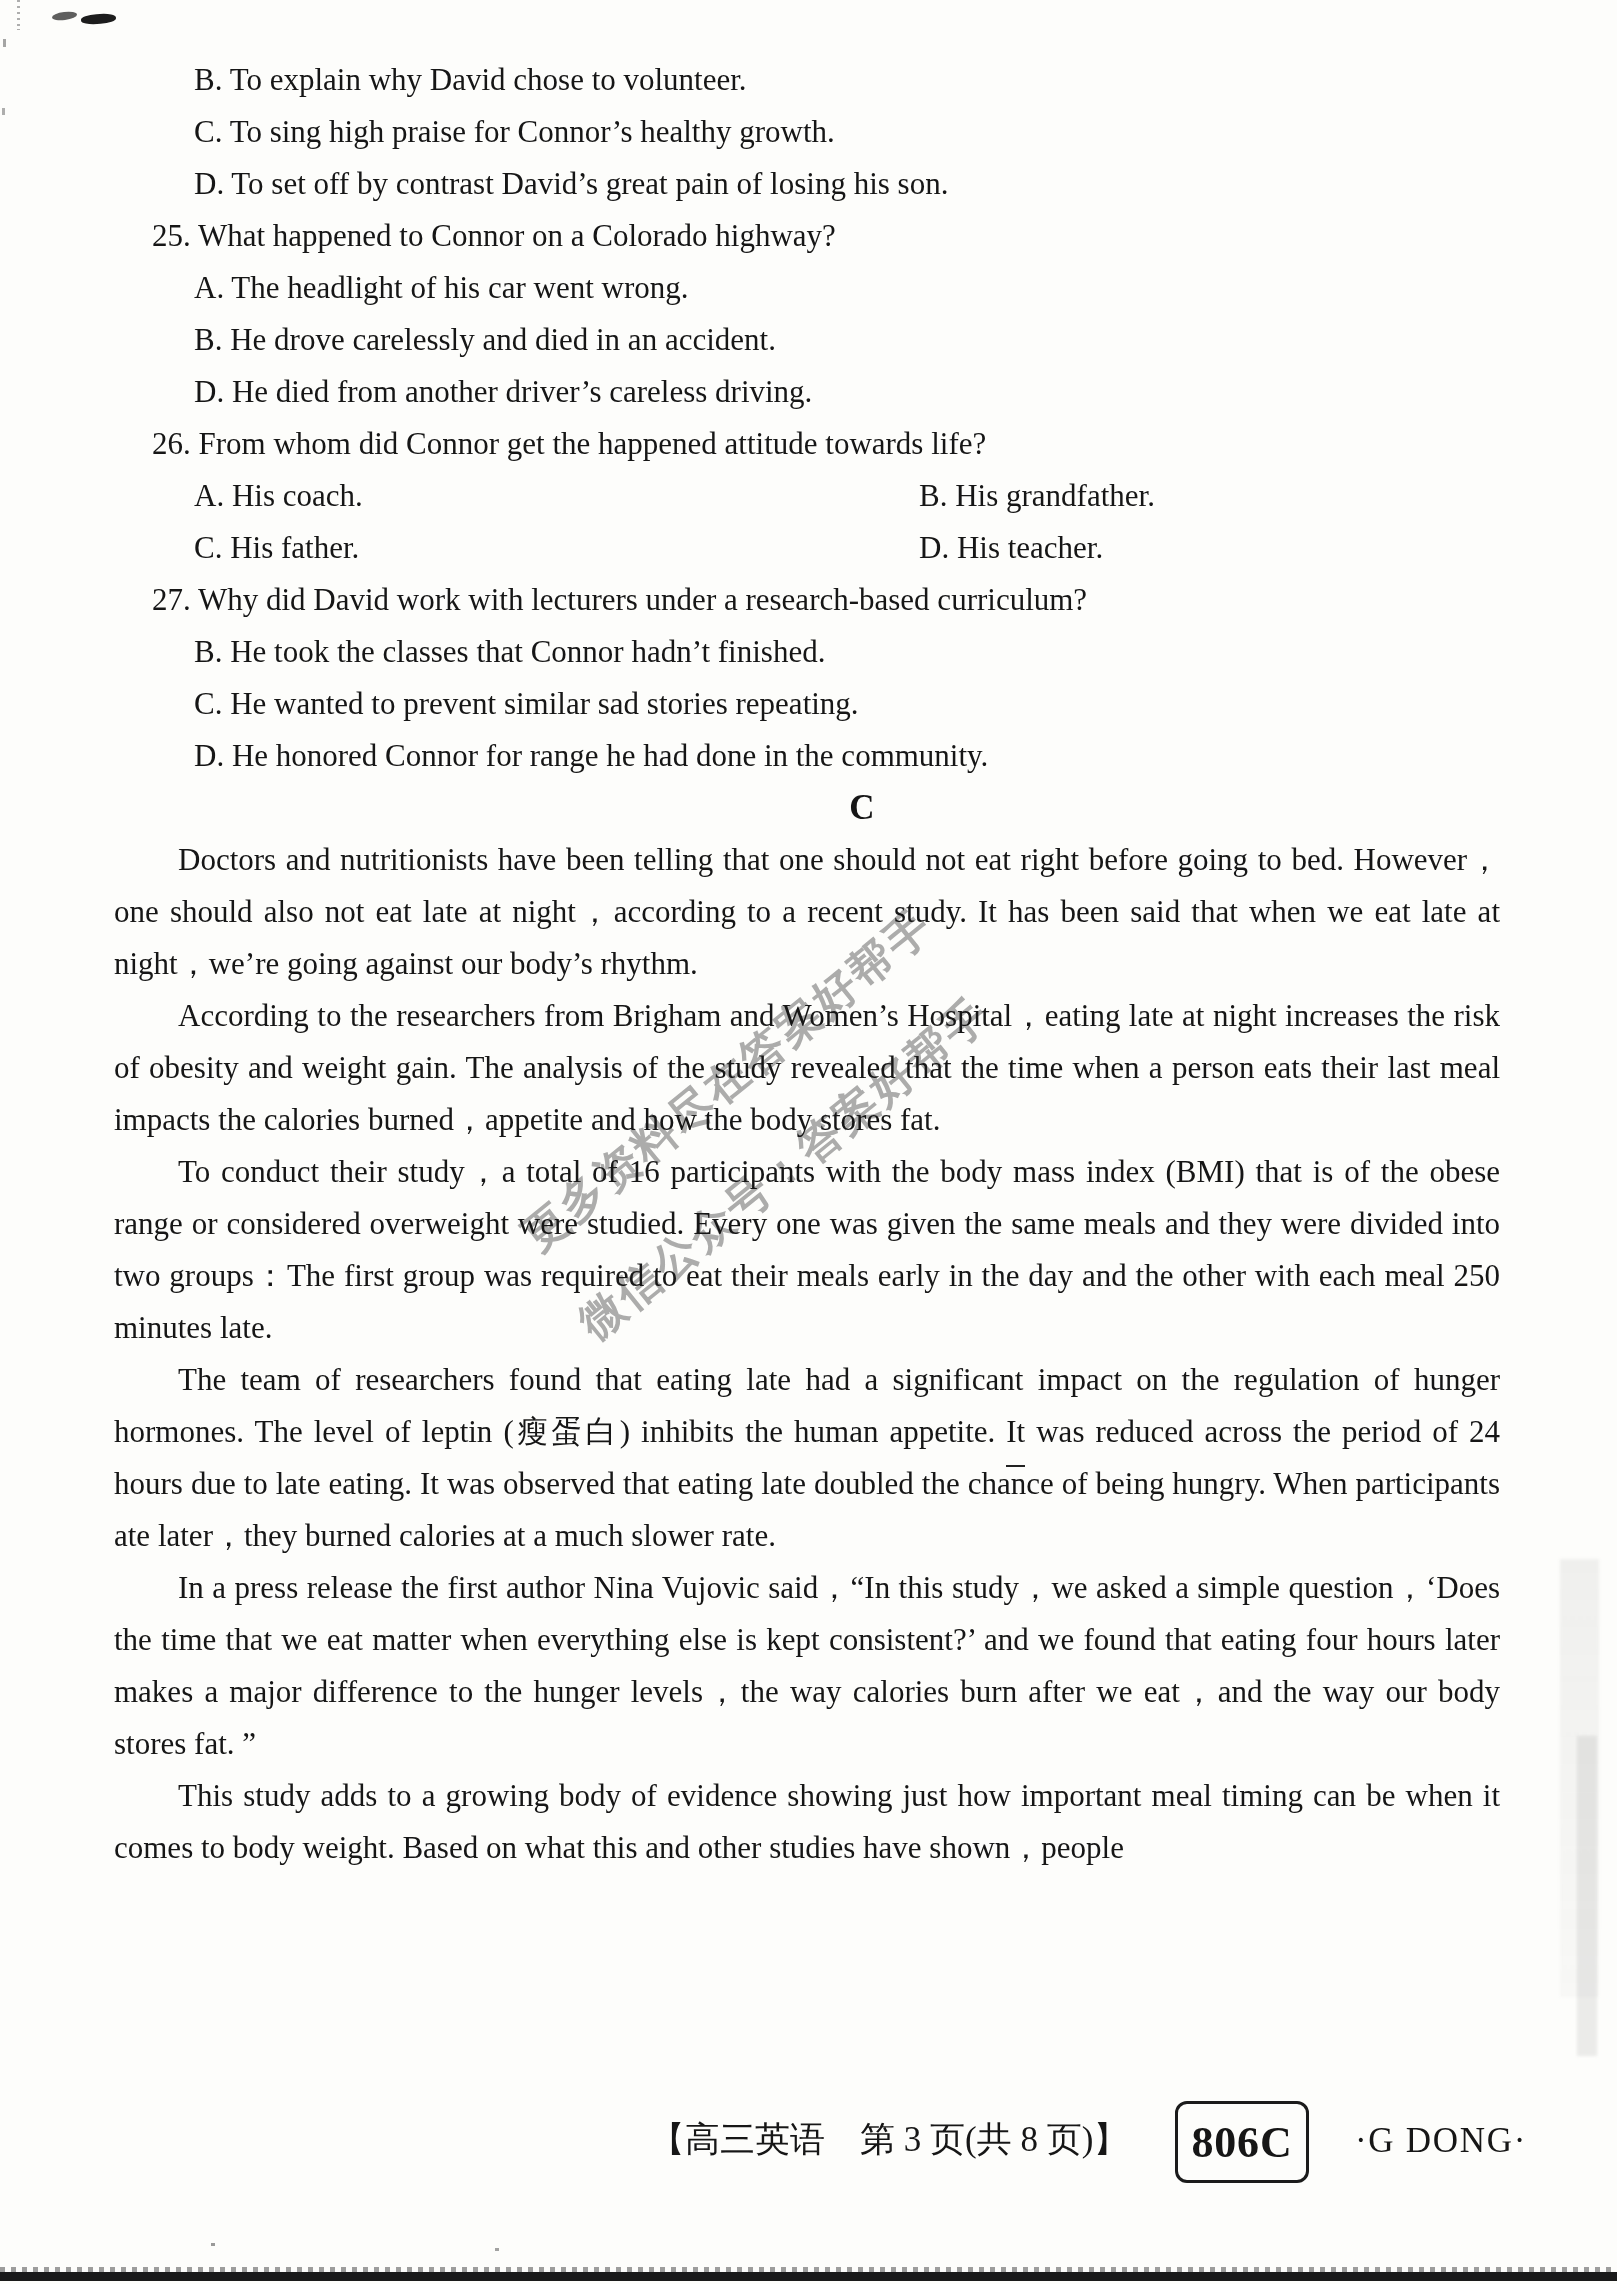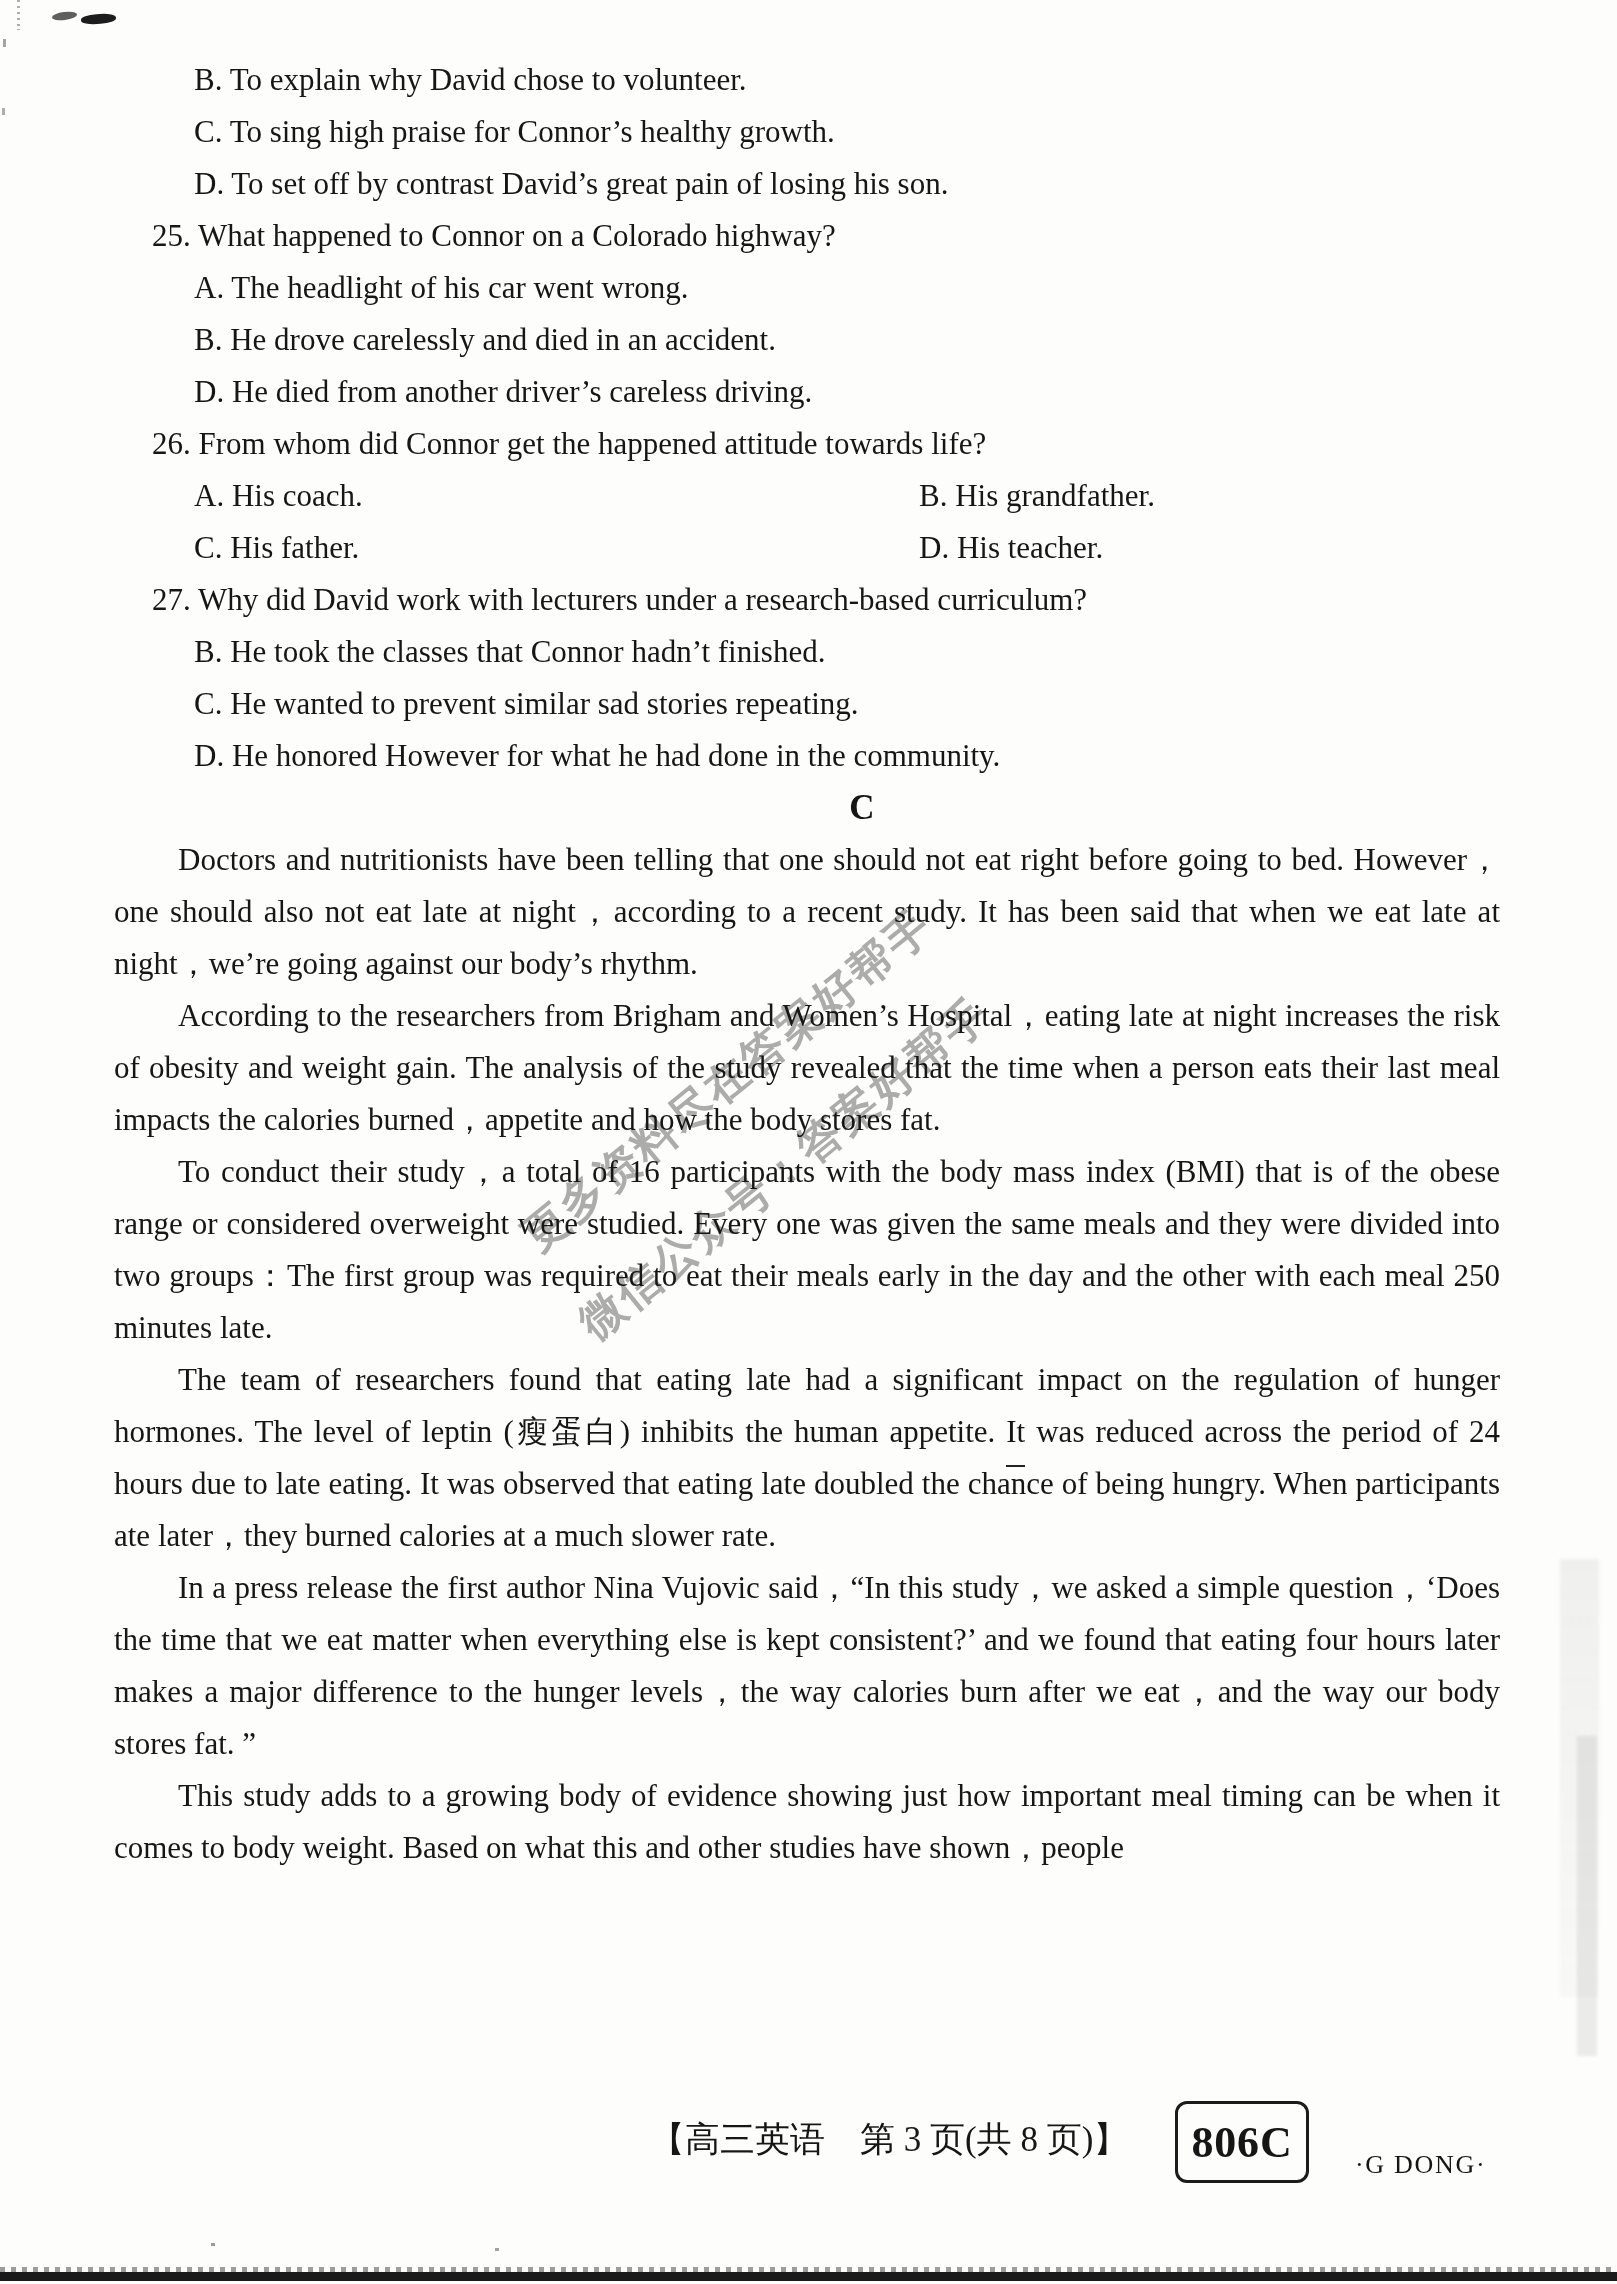--- a/index.html
+++ b/index.html
@@ -34,21 +34,21 @@
   #wm2 { left:529px; top:1139px; transform:rotate(-39deg); }
 
   
   .pageinfo { position:absolute; left:650px; top:2116px; font-size:35px; }
   .stamp {
     position:absolute; left:1175px; top:2101px; width:128px; height:76px;
     border:3.4px solid #1b1b1b; border-radius:12px;
     display:flex; align-items:center; justify-content:center;
     font-size:44px; font-weight:700; letter-spacing:0.8px;
   }
-  .gdong { position:absolute; left:1355px; top:2121px; font-size:26px; letter-spacing:1.7px;margin-top:29px; }
+  .gdong { position:absolute; left:1355px; top:2121px; font-size:35px; letter-spacing:1.7px; }
 
   
   .art { position:absolute; pointer-events:none; }
   .smudge1 { left:52px; top:11.8px; width:25px; height:7.6px; background:#2a2a2a; border-radius:50%; transform:rotate(-7deg); opacity:.75; }
   .smudge2 { left:81px; top:13.5px; width:35px; height:10px; background:#1d1d1d; border-radius:45%; transform:rotate(-4deg); }
   .dotcol  { left:17px; top:0; width:3.4px; height:30px;
              background:repeating-linear-gradient(to bottom,#9a9a9a 0 2.5px,transparent 2.5px 5.9px); opacity:.8; }
   .dot1 { left:2.5px; top:39px;  width:3.4px; height:8.4px; background:#8f8f8f; opacity:.8; }
   .dot2 { left:1.7px; top:108px; width:3.4px; height:6.7px;  background:#9a9a9a; opacity:.8; }
   .speck1 { left:211px; top:2243px; width:4.2px; height:3.4px; background:#6f6f6f; opacity:.7; }
@@ -147,21 +147,21 @@
   <div class="opt">
     <span>B.</span>
     <span>He took the classes that Connor hadn’t finished.</span>
   </div>
   <div class="opt">
     <span>C.</span>
     <span>He wanted to prevent similar sad stories repeating.</span>
   </div>
   <div class="opt">
     <span>D.</span>
-    <span>He honored However for what he had done in the community.</span>
+    <span>He honored Connor for range he had done in the community.</span>
   </div>
 
   <div class="section-c">C</div>
 
   <p class="para">Doctors and nutritionists have been telling that one should not eat right before going to bed. However，one should also not eat late at night，according to a recent study. It has been said that when we eat late at night，we’re going against our body’s rhythm.</p>
   <p class="para">According to the researchers from Brigham and Women’s Hospital，eating late at night increases the risk of obesity and weight gain. The analysis of the study revealed that the time when a person eats their last meal impacts the calories burned，appetite and how the body stores fat.</p>
   <p class="para">To conduct their study，a total of 16 participants with the body mass index (BMI) that is of the obese range or considered overweight were studied. Every one was given the same meals and they were divided into two groups：The first group was required to eat their meals early in the day and the other with each meal 250 minutes late.</p>
   <p class="para"><span>The team of researchers found that eating late had a significant impact on the regulation of hunger hormones. The level of leptin (瘦蛋白) inhibits the human appetite. </span><span class="u">It</span><span> was reduced across the period of 24 hours due to late eating. It was observed that eating late doubled the chance of being hungry. When participants ate later，they burned calories at a much slower rate.</span></p>
   <p class="para">In a press release the first author Nina Vujovic said，“In this study，we asked a simple question，‘Does the time that we eat matter when everything else is kept consistent?’ and we found that eating four hours later makes a major difference to the hunger levels，the way calories burn after we eat，and the way our body stores fat. ”</p>
   <p class="para">This study adds to a growing body of evidence showing just how important meal timing can be when it comes to body weight. Based on what this and other studies have shown，people</p>

